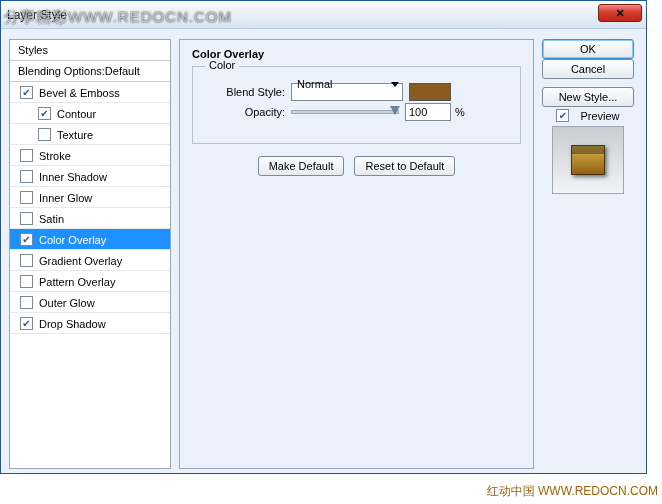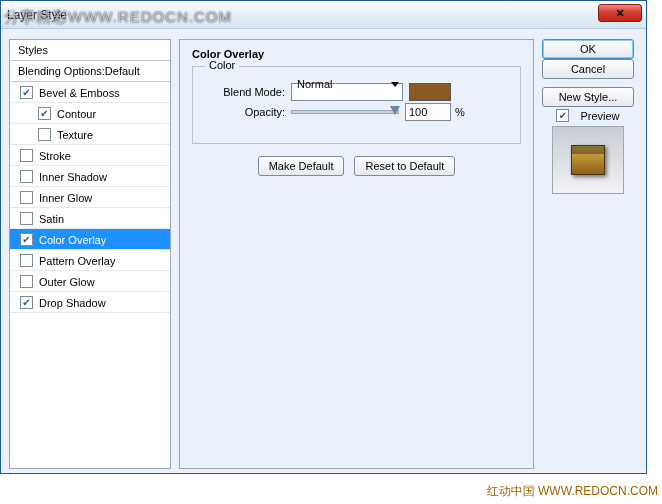--- a/index.html
+++ b/index.html
@@ -85,38 +85,42 @@
       <div class="sp-item">
           <span class="chk"></span>
           <span>Satin</span>
         </div>
       <div class="sp-item sel">
           <span class="chk on"></span>
           <span>Color Overlay</span>
         </div>
       <div class="sp-item">
           <span class="chk"></span>
+          <span>Gradient Overlay</span>
+        </div>
+      <div class="sp-item">
+          <span class="chk"></span>
           <span>Pattern Overlay</span>
         </div>
       <div class="sp-item">
           <span class="chk"></span>
           <span>Outer Glow</span>
         </div>
       <div class="sp-item">
           <span class="chk on"></span>
           <span>Drop Shadow</span>
         </div>
     </div>
 
     <div class="mid">
       <div class="section-title">Color Overlay</div>
       <div class="fieldset">
         <span class="legend">Color</span>
         <div class="row">
-          <label>Blend Mode:</label>
+          <label>Blend Style:</label>
           <div class="select">
             <span>Normal</span>
             <span class="arrow"></span>
           </div>
           <div class="swatch"></div>
         </div>
         <div class="row">
           <label>Opacity:</label>
           <div class="slider">
               <div class="thumb"></div>

